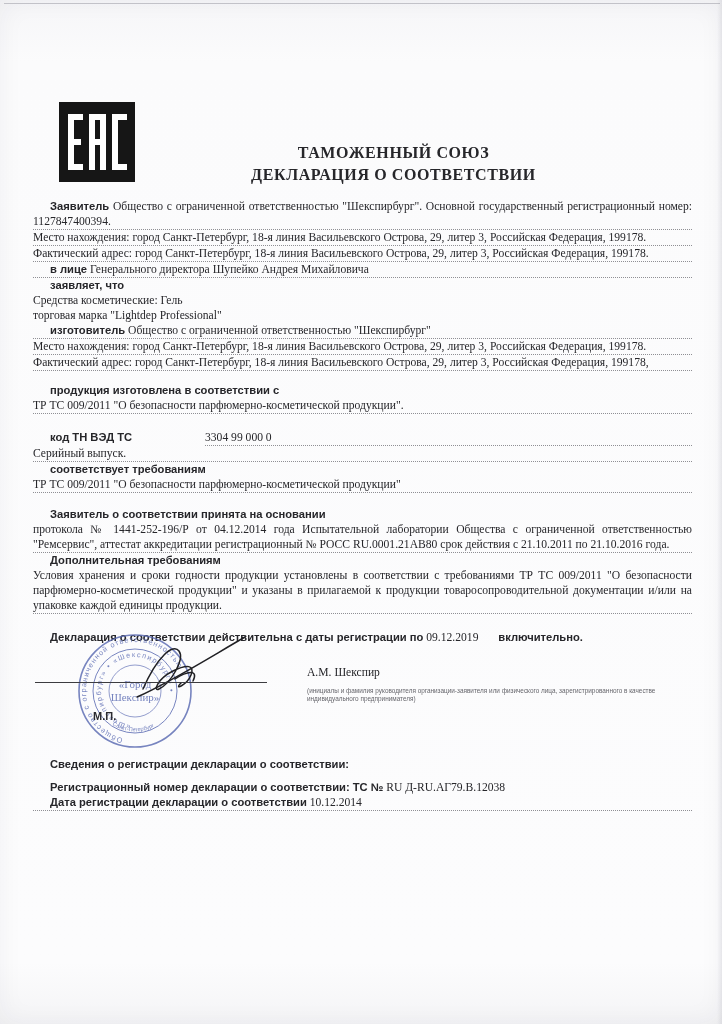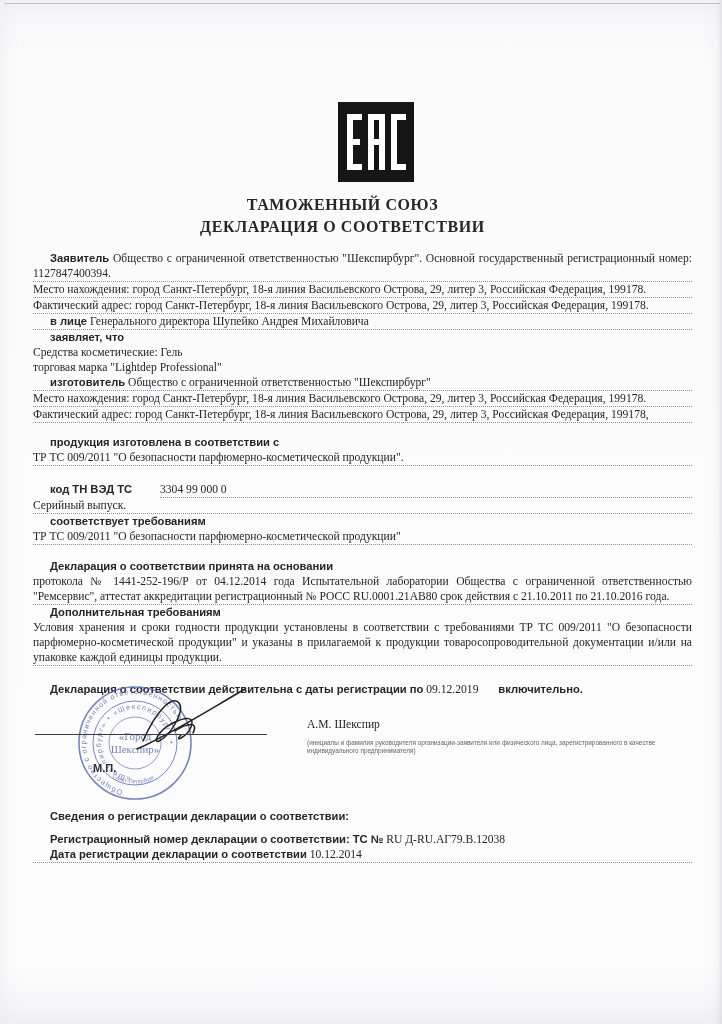--- a/index.html
+++ b/index.html
@@ -11,35 +11,35 @@
     box-shadow:inset 0 0 26px rgba(40,40,60,.05);
     overflow:hidden;
     font-family:"Liberation Serif", serif;
     color:#26262a;
   }
   .page::before{content:"";position:absolute;top:3px;left:4px;right:2px;height:1px;background:#c2c2c8;}
   .page::after{content:"";position:absolute;top:0;bottom:0;right:0;width:5px;background:linear-gradient(90deg,rgba(0,0,0,0),rgba(90,90,110,.10));}
   .content{position:absolute;left:33px;right:30px;top:102px;}
 
   
-  .hdr{display:flex;align-items:center;flex-direction:column;}
+  .hdr{display:flex;align-items:flex-end;}
   .eac{flex:0 0 auto;margin-left:26px;}
   .titles{flex:1;text-align:center;padding-top:8px;padding-right:40px;}
   .t1,.t2{font-weight:bold;font-size:16px;letter-spacing:.6px;line-height:22px;}
 
   
   .body{margin-top:13px;font-size:11.6px;line-height:15px;}
   .ln{min-height:15px;}
   .jst{text-align:justify;}
   .dot{border-bottom:1px dotted #8f8f94;}
   .lbl{font-family:"Liberation Sans", sans-serif;font-weight:bold;font-size:11.2px;margin-left:17px;}
   .mt8{margin-top:8px;} .mt12{margin-top:12px;} .mt14{margin-top:14px;} .mt16{margin-top:16px;}
   .row{display:flex;}
   .row .lblw{flex:0 0 110px;}
-  .row .val{flex:1;border-bottom:1px dotted #8f8f94;}
+  .row .val{flex:1;border-bottom:1px dotted #8f8f94;margin-left:45px;}
 
   
   .sig{position:relative;height:102px;margin-top:4px;}
   .sigline{position:absolute;left:2px;top:33px;width:232px;border-top:1.2px solid #3c3c40;}
   .signame{position:absolute;left:274px;top:16px;font-size:11.6px;}
   .sigcap{position:absolute;left:274px;top:38px;width:368px;font-family:"Liberation Sans",sans-serif;font-size:6.4px;line-height:8px;color:#66666c;}
   .mp{position:absolute;left:60px;top:60px;font-family:"Liberation Sans",sans-serif;font-weight:bold;font-size:11px;color:#2b2b30;}
   .stamp{position:absolute;left:38px;top:-22px;opacity:.82;}
   .autograph{position:absolute;left:96px;top:-18px;}
 
@@ -105,21 +105,21 @@
       <div class="ln dot">ТР ТС 009/2011 "О безопасности парфюмерно-косметической продукции".</div>
 
       <div class="row mt16">
         <div class="lbl lblw">код ТН ВЭД ТС</div>
         <div class="val">3304 99 000 0</div>
       </div>
       <div class="ln dot">Серийный выпуск.</div>
       <div class="ln lbl">соответствует требованиям</div>
       <div class="ln dot">ТР ТС 009/2011 "О безопасности парфюмерно-косметической продукции"</div>
 
-      <div class="ln lbl mt14">Декларация о соответствии принята на основании</div>
+      <div class="ln lbl mt14">Заявитель о соответствии принята на основании</div>
       <div class="jst dot">протокола № 1441-252-196/Р от 04.12.2014 года Испытательной лаборатории Общества с ограниченной ответственностью "Ремсервис", аттестат аккредитации регистрационный № РОСС RU.0001.21АВ80 срок действия с 21.10.2011 по 21.10.2016 года.</div>
 
       <div class="ln lbl">Дополнительная требованиям</div>
       <div class="jst dot">Условия хранения и сроки годности продукции установлены в соответствии с требованиями ТР ТС 009/2011 "О безопасности парфюмерно-косметической продукции" и указаны в прилагаемой к продукции товаросопроводительной документации и/или на упаковке каждой единицы продукции.</div>
 
       <div class="ln mt16">
         <span class="lbl">Декларация о соответствии действительна с даты регистрации по</span>
         <span>09.12.2019</span>
         <span class="lbl">включительно.</span>
       </div>

